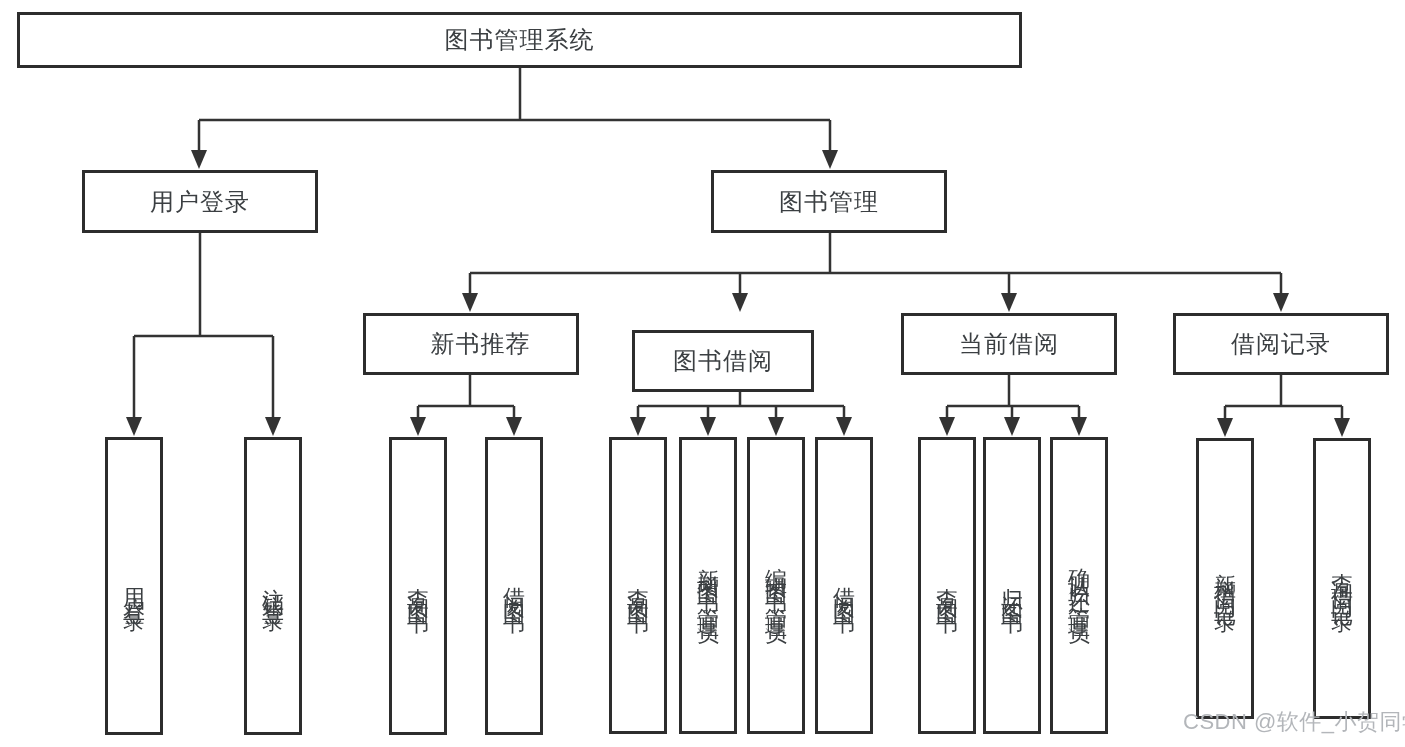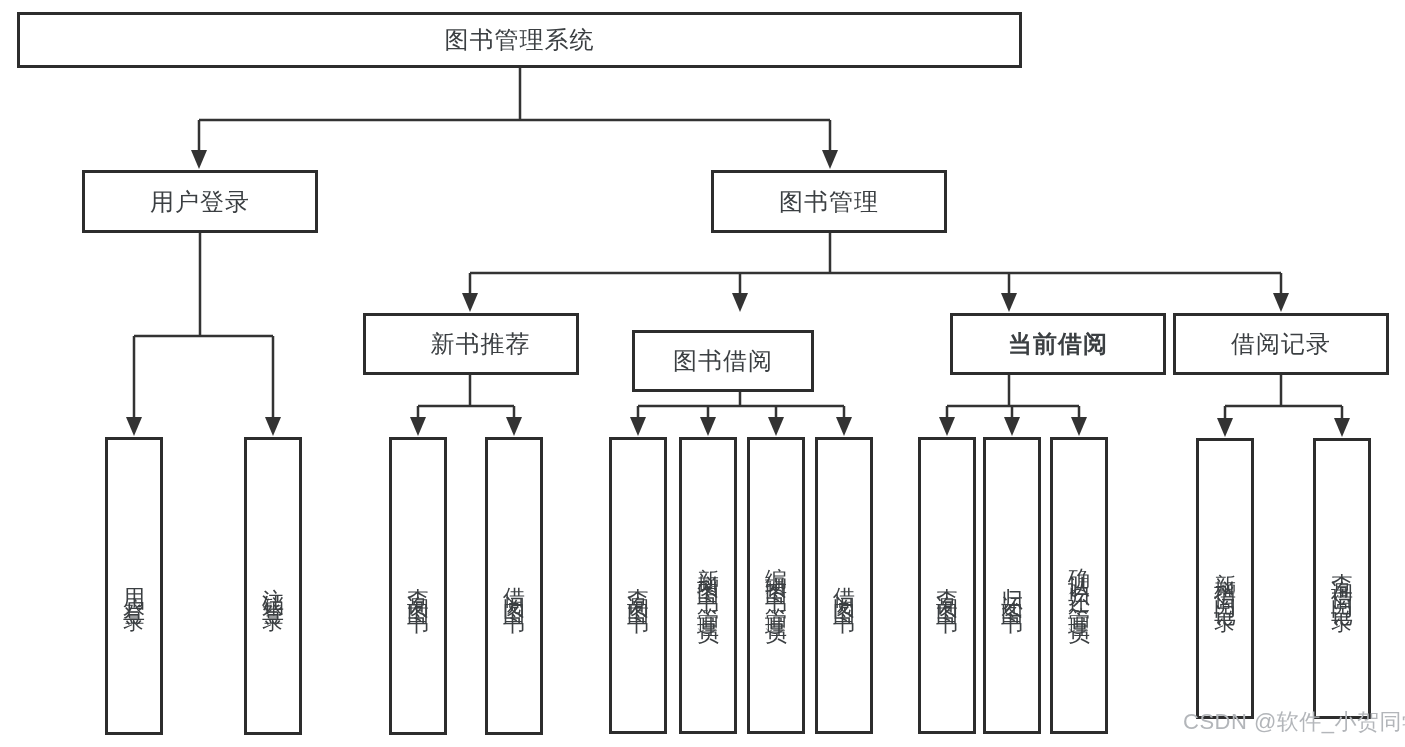--- a/index.html
+++ b/index.html
@@ -113,21 +113,21 @@
   <div class="node" style="left:711px; top:170px; width:236px; height:63px;justify-content:center;">
     <span class="hlabel">图书管理</span>
   </div>
 
   <div class="node" style="left:363px; top:313px; width:216px; height:62px;padding-left:19px;">
     <span class="hlabel">新书推荐</span>
   </div>
   <div class="node" style="left:632px; top:330px; width:182px; height:62px;">
     <span class="hlabel">图书借阅</span>
   </div>
-  <div class="node" style="left:950px; top:313px; width:216px; height:62px;font-weight:bold;">
+  <div class="node" style="left:901px; top:313px; width:216px; height:62px;">
     <span class="hlabel">当前借阅</span>
   </div>
   <div class="node" style="left:1173px; top:313px; width:216px; height:62px;">
     <span class="hlabel">借阅记录</span>
   </div>
 
   <div class="node" style="left:105px; top:437px; width:58px; height:298px;">
     <span class="vlabel">用户登录</span>
   </div>
   <div class="node" style="left:244px; top:437px; width:58px; height:298px;">

